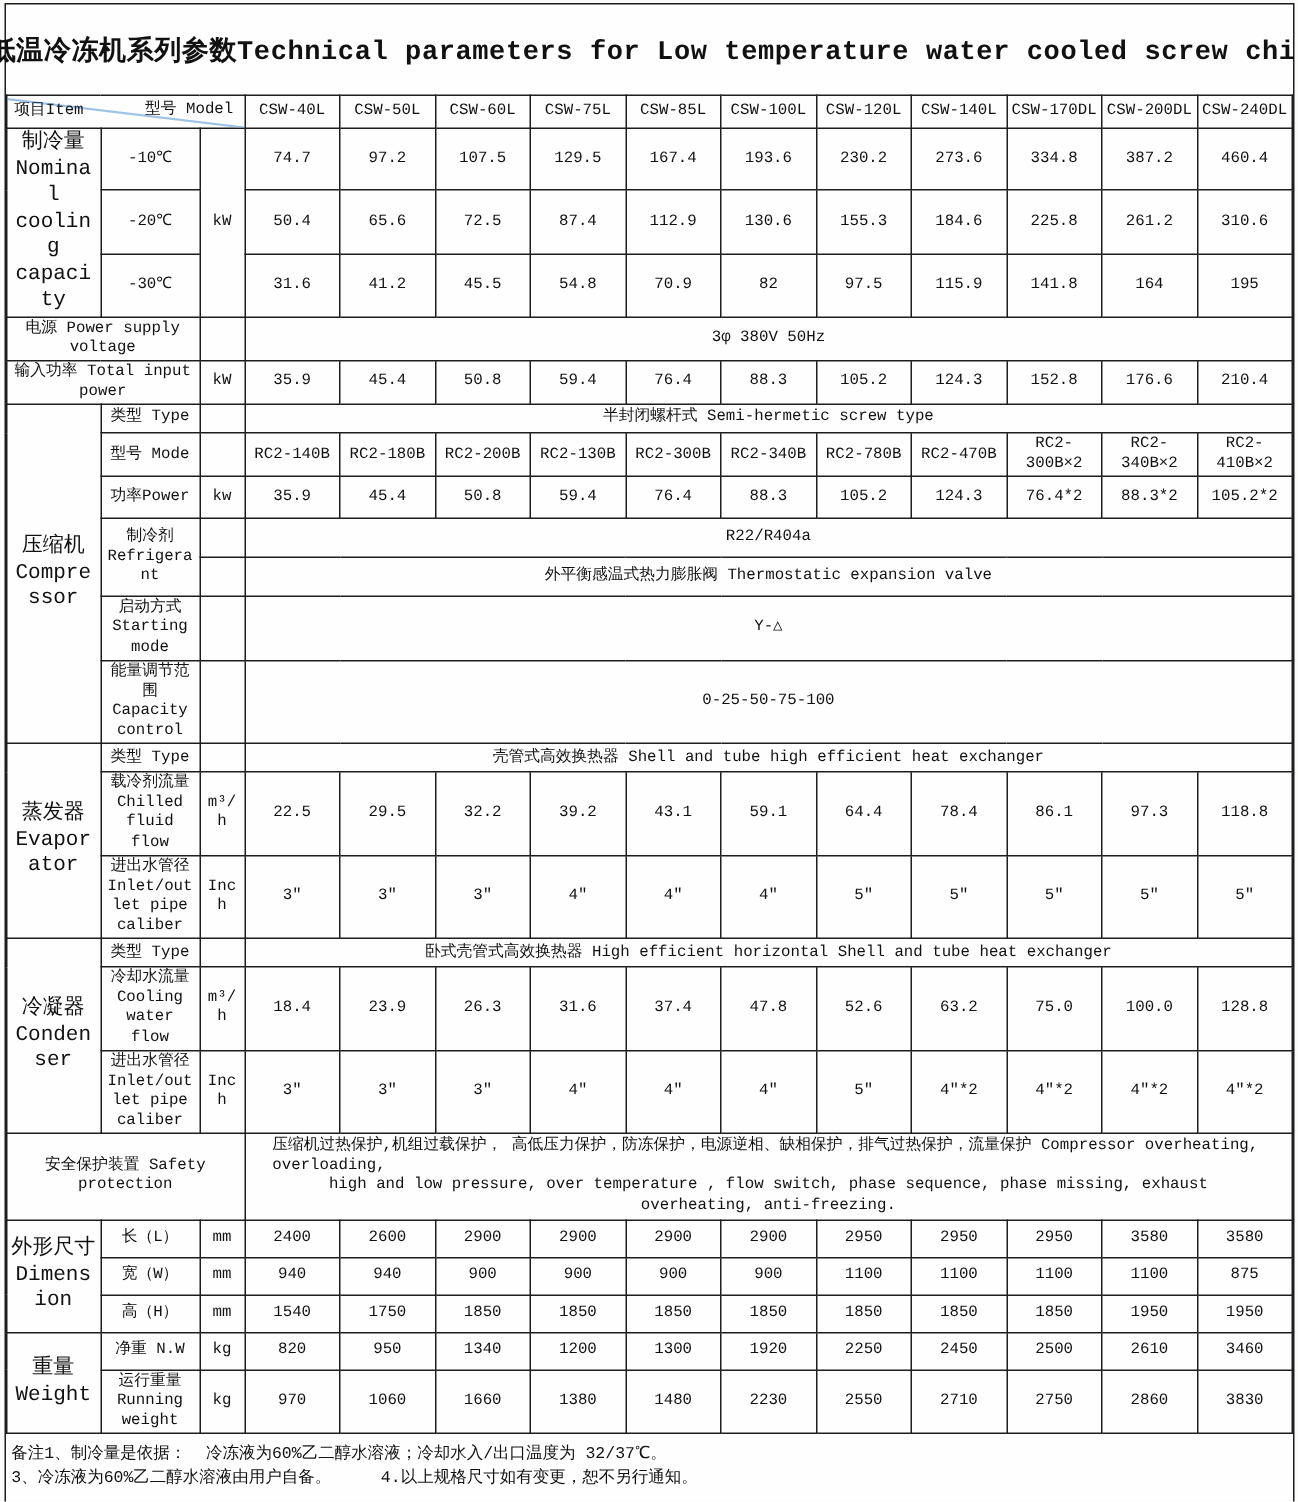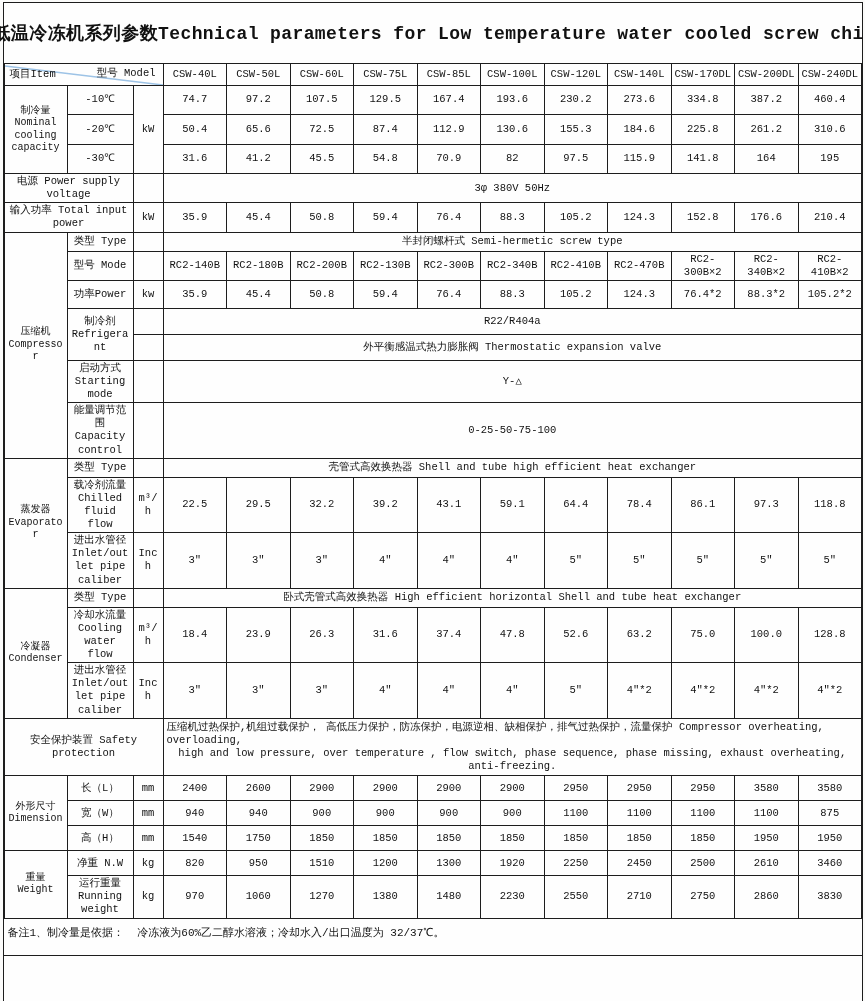--- a/index.html
+++ b/index.html
@@ -15,27 +15,27 @@
     height:60px; display:flex; align-items:center; justify-content:center;
     font-size:18px; font-weight:bold; letter-spacing:.4px; white-space:nowrap;
   }
   table { border-collapse:collapse; table-layout:fixed; width:100%; }
   td {
     border:1px solid #1d1d1d; text-align:center; vertical-align:middle;
     font-size:10.5px; line-height:1.25; padding:1px 2px; overflow:hidden;
     overflow-wrap:anywhere;
   }
   tr.sec td { border-top:1.5px solid #1d1d1d; }
-  .cat { font-size:10px; }
+  .cat { font-size:14px; }
   .long { }
   .corner { position:relative; padding:0; }
   .corner svg { position:absolute; left:0; top:0; width:100%; height:100%; }
   .c-item { position:absolute; left:5px; top:4px; }
   .c-model { position:absolute; right:7px; top:3px;text-align:right; }
-  .safety-val { text-align:center; padding:2px 3px; }
+  .safety-val { text-align:center; padding:2px 18px; }
   .safety-val div:first-child { text-align:left; }
   .notes { padding:7px 5px 14px 4px; font-size:11px; line-height:15.5px; }
   .notes div { white-space:pre-wrap;font-family:Liberation Mono, monospace; }
   .notes-en { border-top:1.5px solid #1d1d1d; padding:24px 5px 26px 4px; }
 </style>
 </head>
 <body>
 
 <div class="frame">
   <div class="title">水冷螺杆式低温冷冻机系列参数Technical parameters for Low temperature water cooled screw chiller unit</div>
@@ -145,21 +145,21 @@
     </tr>
     <tr style="height:20px">
       <td>型号 Mode</td>
       <td></td>
     <td>RC2-140B</td>
           <td>RC2-180B</td>
           <td>RC2-200B</td>
           <td>RC2-130B</td>
           <td>RC2-300B</td>
           <td>RC2-340B</td>
-          <td>RC2-410B</td>
+          <td>RC2-780B</td>
           <td>RC2-470B</td>
           <td>RC2-300B×2</td>
           <td>RC2-340B×2</td>
           <td>RC2-410B×2</td>
         </tr>
     <tr style="height:28px">
       <td>功率Power</td>
       <td>kw</td>
     <td>35.9</td>
           <td>45.4</td>
@@ -321,50 +321,51 @@
           <td>1950</td>
           <td>1950</td>
         </tr>
 
     <tr class="sec" style="height:25px">
       <td class="cat" rowspan="2">重量 Weight</td>
       <td>净重 N.W</td>
       <td>kg</td>
     <td>820</td>
           <td>950</td>
-          <td>1510</td>
+          <td>1340</td>
           <td>1200</td>
           <td>1300</td>
           <td>1920</td>
           <td>2250</td>
           <td>2450</td>
           <td>2500</td>
           <td>2610</td>
           <td>3460</td>
         </tr>
     <tr style="height:36px">
       <td>运行重量 Running weight</td>
       <td>kg</td>
     <td>970</td>
           <td>1060</td>
-          <td>1270</td>
+          <td>1660</td>
           <td>1380</td>
           <td>1480</td>
           <td>2230</td>
           <td>2550</td>
           <td>2710</td>
           <td>2750</td>
           <td>2860</td>
           <td>3830</td>
         </tr>
   </tbody>
     </table>
 
   <div class="notes">
     <div>备注1、制冷量是依据：  冷冻液为60%乙二醇水溶液；冷却水入/出口温度为 32/37℃。</div>
+    <div>3、冷冻液为60%乙二醇水溶液由用户自备。     4.以上规格尺寸如有变更，恕不另行通知。</div>
   </div>
 
   <div class="notes notes-en">
     
     
     
     
     
     
     

